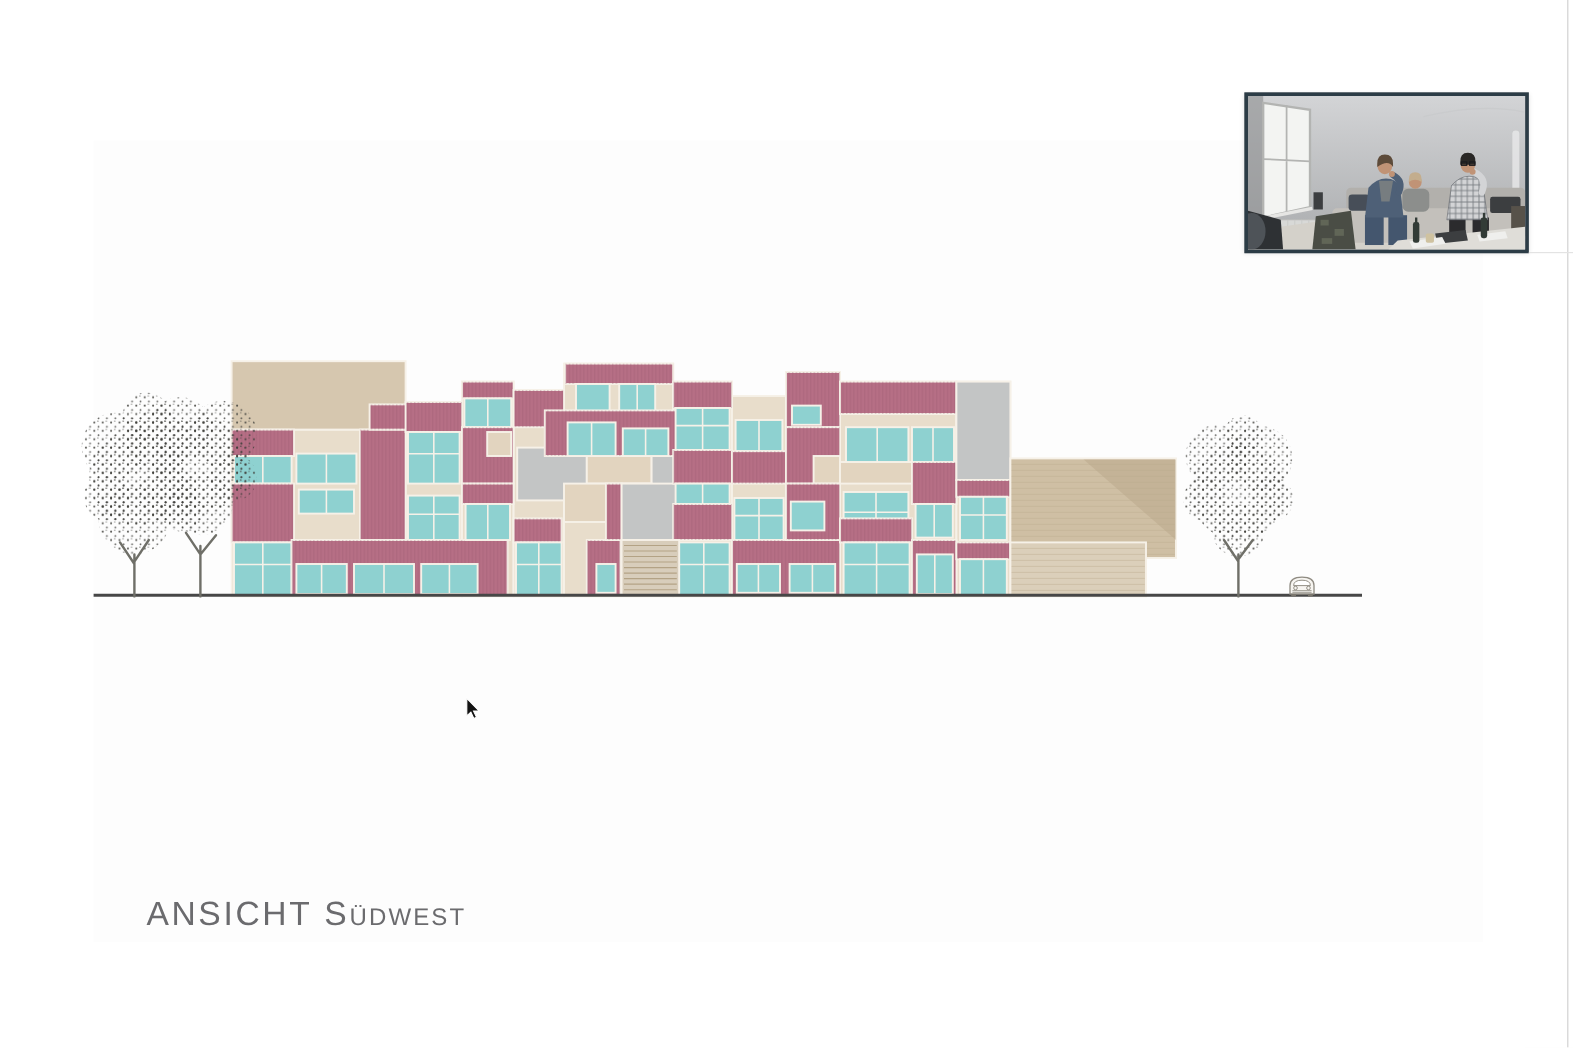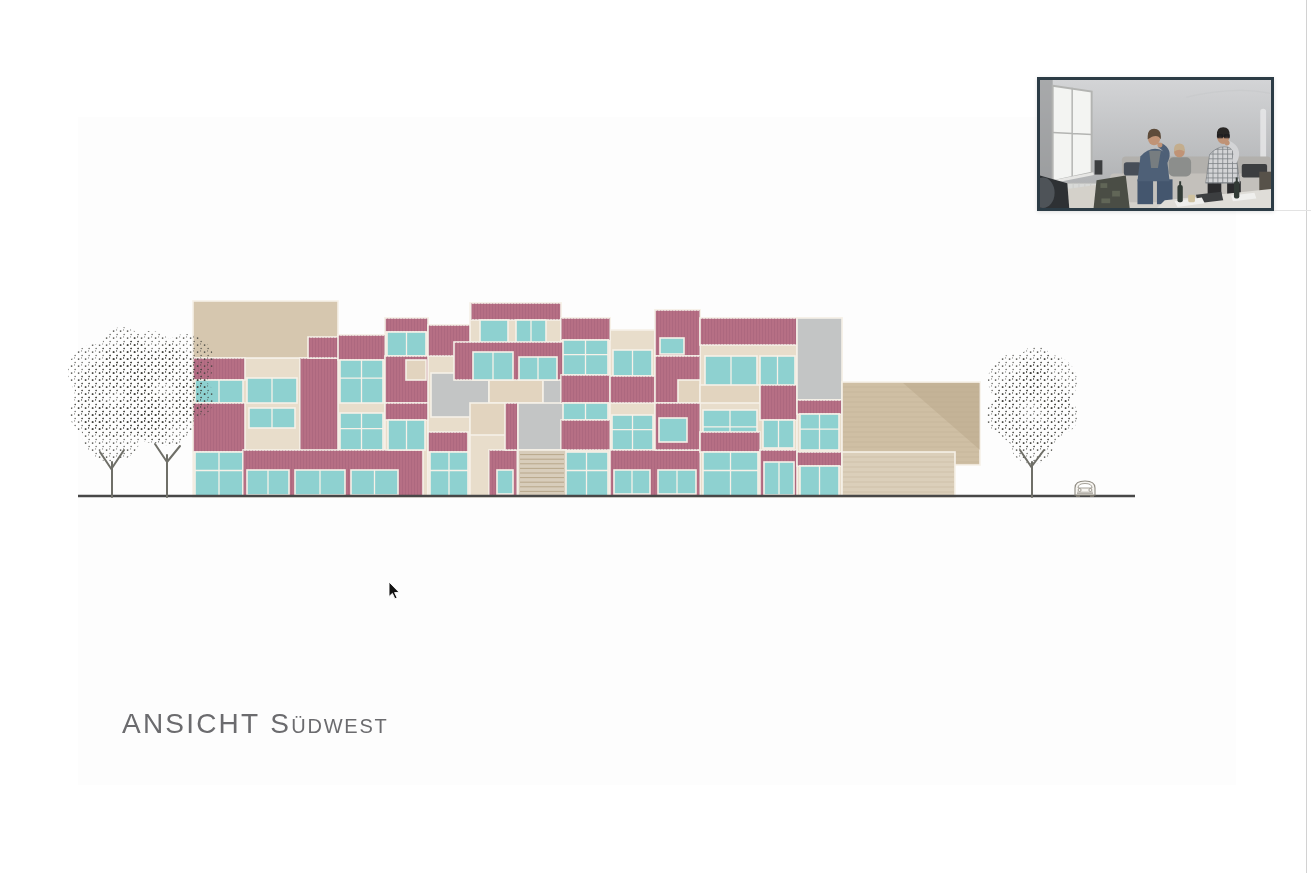--- a/index.html
+++ b/index.html
@@ -7,21 +7,21 @@
     width:1311px;height:873px;position:relative;overflow:hidden;
     background:#ffffff;
     font-family:"Liberation Sans", sans-serif;
   }
   .slide{
     position:absolute;left:78px;top:117px;width:1158px;height:668px;
     background:#fdfdfd;
   }
   #drawing{position:absolute;left:0;top:0;width:1311px;height:873px;}
   .title{
-    position:absolute;left:122px;top:708px;white-space:nowrap;
+    position:absolute;left:122px;top:746px;white-space:nowrap;
     letter-spacing:2.2px;user-select:none;
   }
   .title .big{font-size:28px;}
   .title .small{font-size:20px;letter-spacing:1.8px;}
   #webcam{
     position:absolute;box-sizing:border-box;
     border:3px solid #2c3c46;background:#9fa1a3;
     box-shadow:0 1px 4px rgba(0,0,0,0.12);
   }
   #webcam svg{display:block;width:100%;height:100%;}

